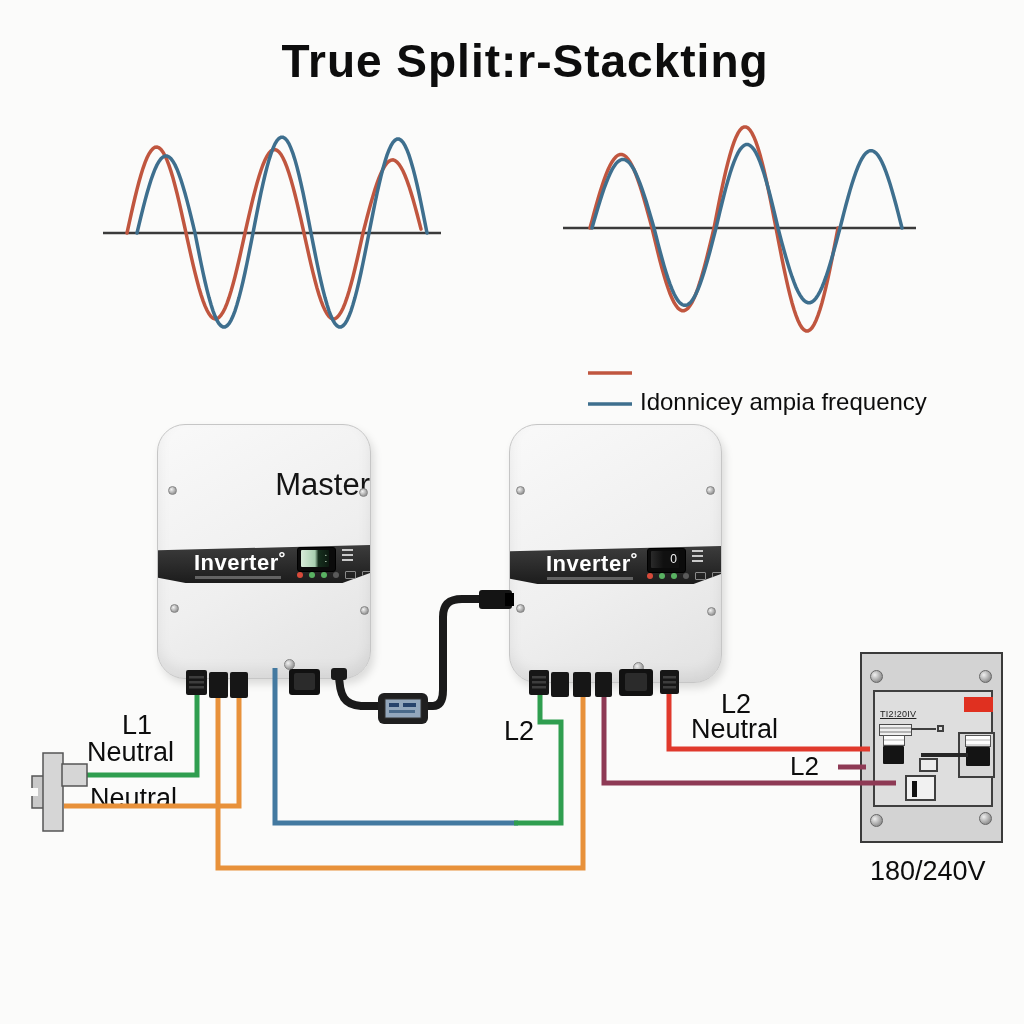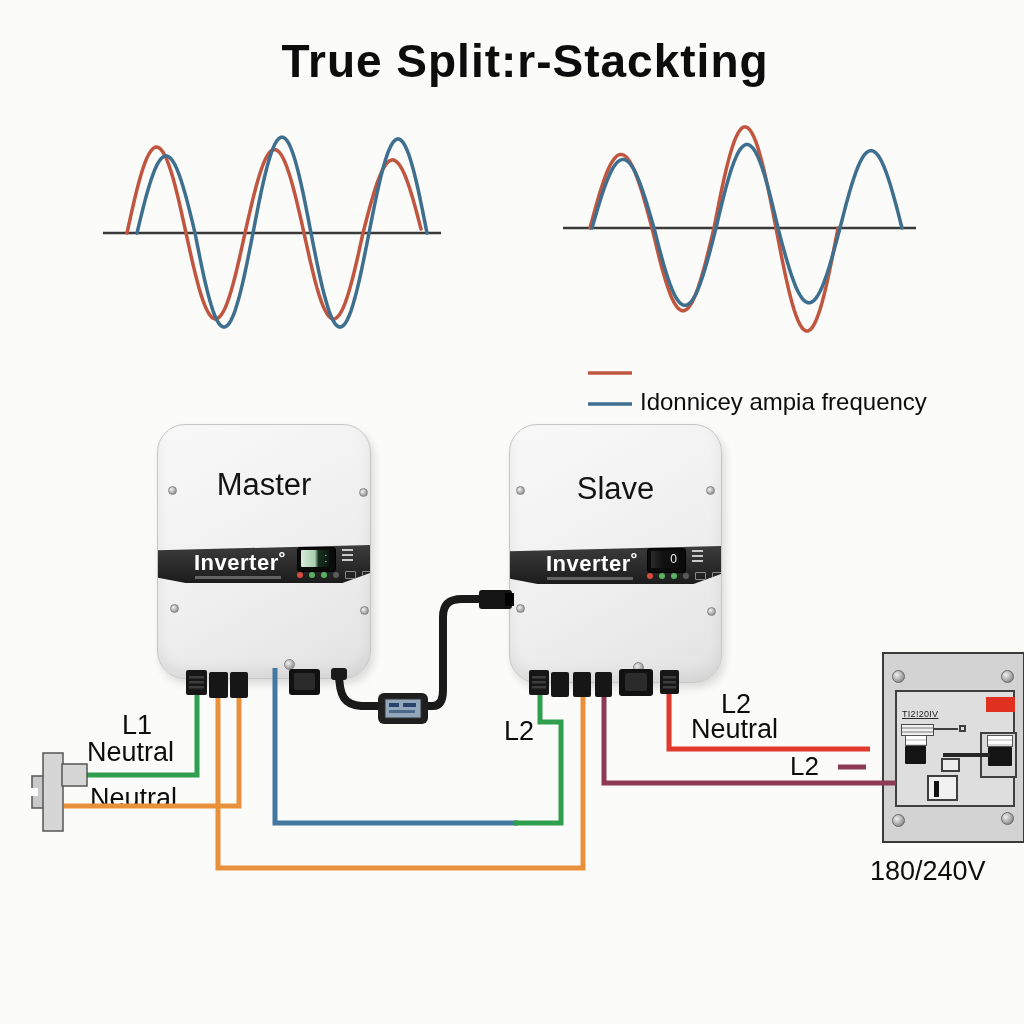--- a/index.html
+++ b/index.html
@@ -28,21 +28,21 @@
     text-align:right;font-size:10px;line-height:17px;padding-right:2px;box-sizing:border-box;}
   .screen-a{background:linear-gradient(90deg,#d8ecd9 0%,#a8cfb0 50%,#16301e 62%,#0d1a11 100%);color:#cfe8cf;}
   .screen-b{background:linear-gradient(90deg,#2a2a2a 0%,#101010 45%);color:#f0f0f0;font-size:12px;}
   .menu-icon{position:absolute;width:11px;}
   .menu-icon i{display:block;height:2px;background:#c9c9c9;margin-bottom:3px;}
   .led-row{position:absolute;display:flex;align-items:center;gap:6px;}
   .led{width:6px;height:6px;border-radius:50%;}
   .mini-icon{width:9px;height:6px;border:1px solid #8a8a8a;border-radius:1px;background:transparent;}
 
   
-  #panel{position:absolute;left:882px;top:652px;width:143px;height:191px;background:#d3d3d3;
+  #panel{position:absolute;left:860px;top:652px;width:143px;height:191px;background:#d3d3d3;
     border:2px solid #3a3a3a;box-sizing:border-box;}
   #panel .inner{position:absolute;left:11px;top:36px;width:120px;height:117px;background:#dedede;border:2px solid #3f3f3f;box-sizing:border-box;}
   #panel .indicator{position:absolute;left:100px;top:41px;width:29px;height:15px;}
   #panel .rating{position:absolute;left:16px;top:53px;font-size:9px;letter-spacing:.3px;color:#222;text-decoration:underline;}
   #panel .fuse{position:absolute;left:15px;top:68px;width:31px;height:10px;border:1px solid #4a4a4a;
     background:repeating-linear-gradient(180deg,#f0f0f0 0 2px,#b5b5b5 2px 4px);}
   #panel .fuse-line{position:absolute;left:47px;top:72px;width:25px;height:2px;background:#3f3f3f;}
   #panel .fuse-sq{position:absolute;left:73px;top:69px;width:7px;height:7px;border:2px solid #3f3f3f;box-sizing:border-box;}
   .breaker-cap{position:absolute;background:repeating-linear-gradient(180deg,#fdfdfd 0 3px,#d8d8d8 3px 5px);border:1px solid #555;box-sizing:border-box;}
   .breaker-slot{position:absolute;background:#141414;border-radius:1px;}
@@ -57,21 +57,21 @@
 </head>
 <body>
 
 <div id="stage">
 
   <div id="title" class="lbl">True Split:r-Stackting</div>
 
   <div class="lbl legend-text" style="left:640px;top:360px;margin-top:28px;">Idonnicey ampia frequency</div>
 
   <div class="inverter" id="master" style="left:157px;top:424px;width:212px;height:253px;">
-    <div class="name" style="top:42px;">Master</div>
+    <div class="name" style="top:42px;text-align:right;">Master</div>
     <span class="screw" style="left:10px;top:61px;"></span>
     <span class="screw" style="left:201px;top:63px;"></span>
     <span class="screw" style="left:12px;top:179px;"></span>
     <span class="screw" style="left:202px;top:181px;"></span>
     <span class="screw big" style="left:126px;top:234px;"></span>
     <div class="band" style="top:120px;height:38px;">
       <div class="brand">Inverter˚</div>
       <div class="brand-sub"></div>
       <div class="display" style="left:139px;top:2px;">
         <div class="screen screen-a">⁚</div>
@@ -86,21 +86,20 @@
         <span class="led" style="background: rgb(89, 178, 98);"></span>
         <span class="led" style="background: rgb(89, 178, 98);"></span>
         <span class="led" style="background: rgb(90, 90, 90);"></span>
         <span class="mini-icon"></span>
         <span class="mini-icon"></span>
       </div>
     </div>
   </div>
 
   <div class="inverter" id="slave" style="left:509px;top:424px;width:211px;height:257px;">
-    <div class="name" style="top:46px;">Slave</div>
     <span class="screw" style="left:6px;top:61px;"></span>
     <span class="screw" style="left:196px;top:61px;"></span>
     <span class="screw" style="left:6px;top:179px;"></span>
     <span class="screw" style="left:197px;top:182px;"></span>
     <span class="screw big" style="left:123px;top:237px;"></span>
     <div class="band" style="top:121px;height:38px;">
       <div class="brand">Inverter˚</div>
       <div class="brand-sub"></div>
       <div class="display" style="left:137px;top:2px;">
         <div class="screen screen-b">0</div>

